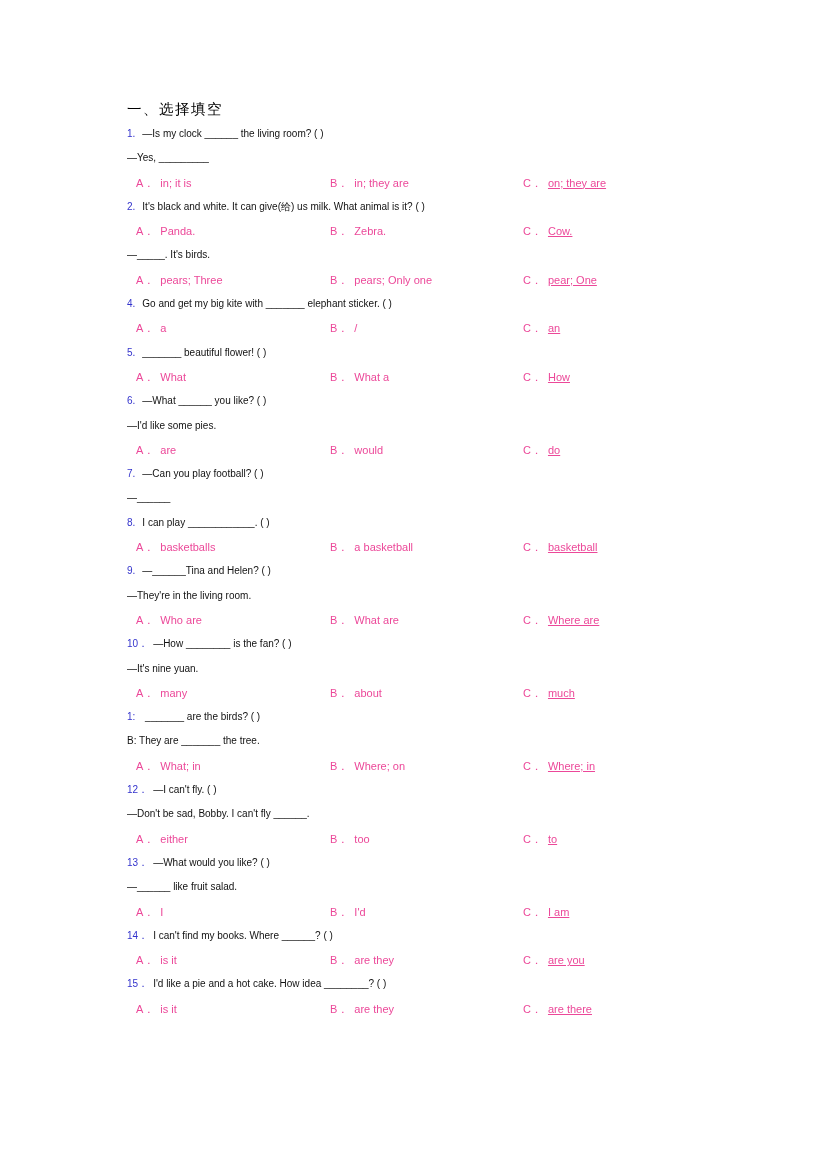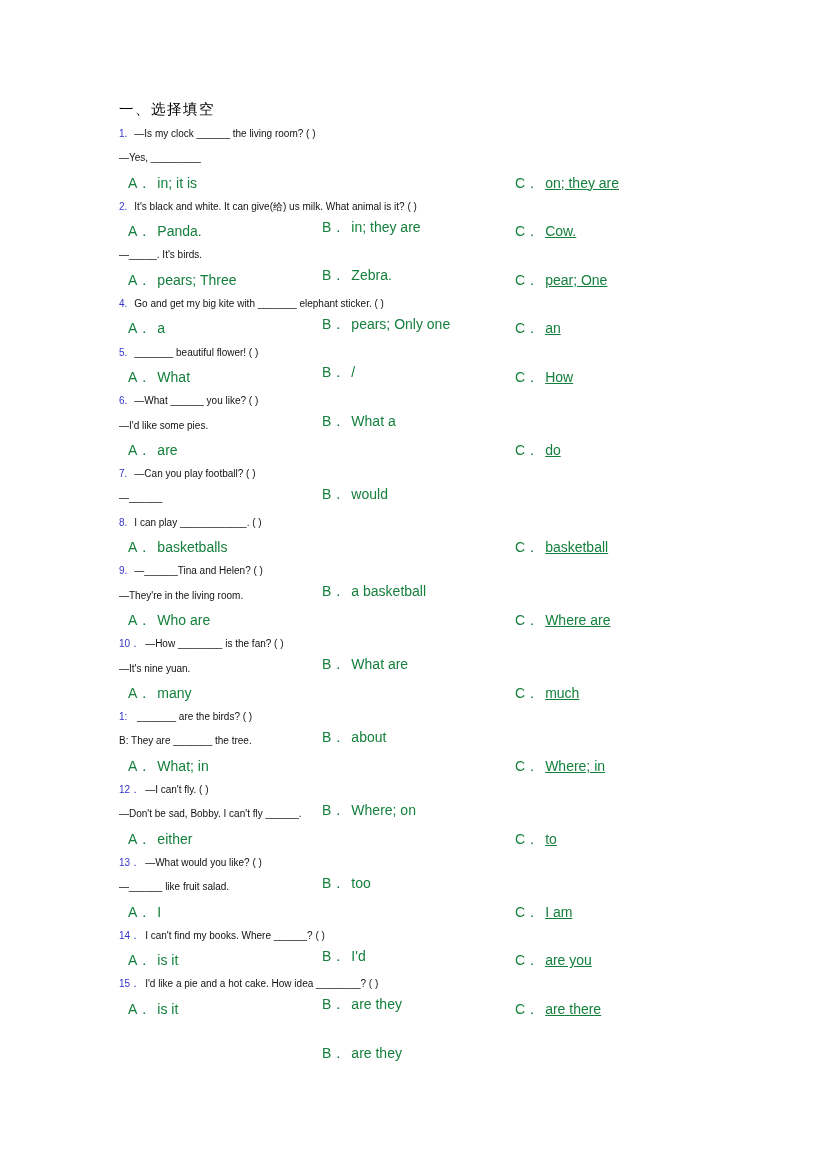--- a/index.html
+++ b/index.html
@@ -10,21 +10,21 @@
   body {
     width: 826px;
     height: 1169px;
     font-family: "Liberation Sans", "DejaVu Sans", sans-serif;
     color: #000000;
     position: relative;
     overflow: hidden;
   }
   #sheet {
     position: absolute;
-    left: 4px;
+    left: 12px;
     top: 0;
     width: 742px;
     height: 1169px;
     padding-left: 10px;
   }
   #content {
     position: absolute;
     left: 115px;
     top: 98px;
     width: 600px;
@@ -57,34 +57,34 @@
   }
   .numgap {
     display: inline-block;
     width: 7px;
   }
   .numgap.wide {
     display: inline-block;
     width: 5px;
   }
   .opts-line {
-    font-size: 14px;
+    font-size: 11px;
     line-height: 24.3px;
-    color: #15803d;
+    color: #ec4899;
     position: relative;
     height: 24.3px;
     white-space: nowrap;
   }
   .opt {
     position: absolute;
     top: 0;
     white-space: nowrap;
   }
   .opt-a { left: 9px; }
-  .opt-b { left: 203px; margin-top: 44px; }
+  .opt-b { left: 203px; }
   .opt-c { left: 396px; text-decoration: underline; }
   .optlab {
     display: inline-block;
   }
   .optgap {
     display: inline-block;
     width: 6px;
   }
 </style>
 </head>

